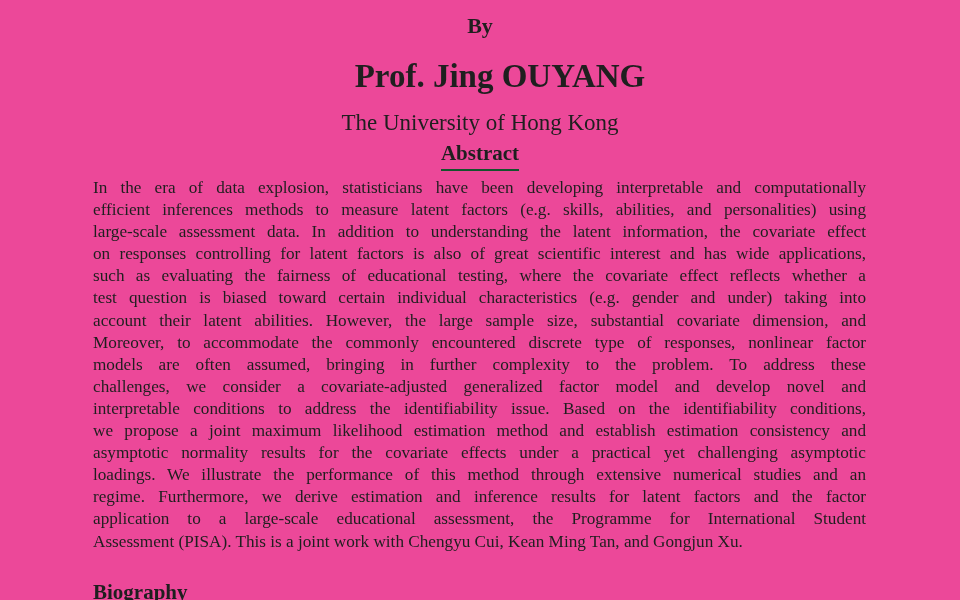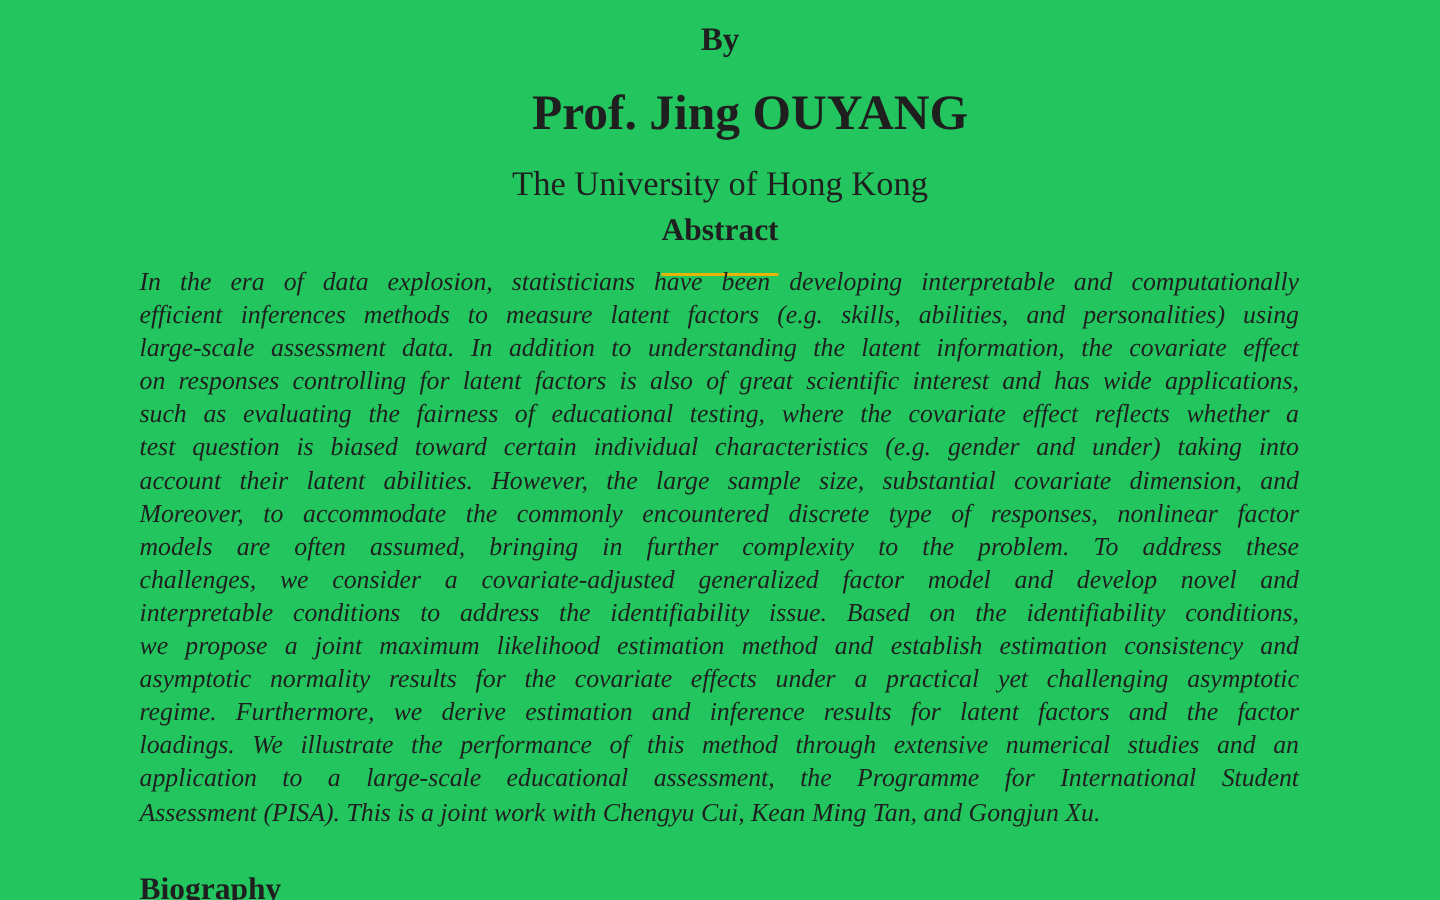--- a/index.html
+++ b/index.html
@@ -4,21 +4,21 @@
 <style>
   html, body {
     margin: 0;
     padding: 0;
     background: #ffffff;
   }
   .page {
     position: relative;
     width: 960px;
     height: 600px;
-    background: #22c55e;
+    background: #ec4899;
     overflow: hidden;
     font-family: "Liberation Serif", "DejaVu Serif", serif;
     color: #1f1f1f;
   }
   .byline {
     position: absolute;
     top: 15px;
     left: 0;
     width: 100%;
     text-align: center;
@@ -52,36 +52,35 @@
     position: absolute;
     top: 143px;
     left: 0;
     width: 100%;
     text-align: center;
     font-size: 21px;
     line-height: 21px;
     font-weight: bold;
   }
   .underlined {
-    border-bottom: 2px solid #eab308;
-    padding-bottom: 17px;
+    border-bottom: 2px solid #14532d;
+    padding-bottom: 4px;
   }
   .abstract {
     position: absolute;
     top: 177px;
     left: 93px;
     width: 773px;
     font-size: 17.2px;
     line-height: 22.1px;
   }
   .abstract-line {
     text-align: justify;
     text-align-last: justify;
     text-justify: inter-word;
-    font-style: italic;
   }
   .abstract-line.last-line {
     text-align-last: left;
   }
   .bio-heading {
     position: absolute;
     top: 582px;
     left: 93px;
     font-size: 21px;
     line-height: 21px;
@@ -110,21 +109,21 @@
       <div class="abstract-line">on responses controlling for latent factors is also of great scientific interest and has wide applications,</div>
       <div class="abstract-line">such as evaluating the fairness of educational testing, where the covariate effect reflects whether a</div>
       <div class="abstract-line">test question is biased toward certain individual characteristics (e.g. gender and under) taking into</div>
       <div class="abstract-line">account their latent abilities. However, the large sample size, substantial covariate dimension, and</div>
       <div class="abstract-line">Moreover, to accommodate the commonly encountered discrete type of responses, nonlinear factor</div>
       <div class="abstract-line">models are often assumed, bringing in further complexity to the problem. To address these</div>
       <div class="abstract-line">challenges, we consider a covariate-adjusted generalized factor model and develop novel and</div>
       <div class="abstract-line">interpretable conditions to address the identifiability issue. Based on the identifiability conditions,</div>
       <div class="abstract-line">we propose a joint maximum likelihood estimation method and establish estimation consistency and</div>
       <div class="abstract-line">asymptotic normality results for the covariate effects under a practical yet challenging asymptotic</div>
+      <div class="abstract-line">loadings. We illustrate the performance of this method through extensive numerical studies and an</div>
       <div class="abstract-line">regime. Furthermore, we derive estimation and inference results for latent factors and the factor</div>
-      <div class="abstract-line">loadings. We illustrate the performance of this method through extensive numerical studies and an</div>
       <div class="abstract-line">application to a large-scale educational assessment, the Programme for International Student</div>
       <div class="abstract-line last-line">Assessment (PISA). This is a joint work with Chengyu Cui, Kean Ming Tan, and Gongjun Xu.</div>
     </div>
 
   <div class="bio-heading">Biography</div>
 
 </div>
 
 </body></html>

